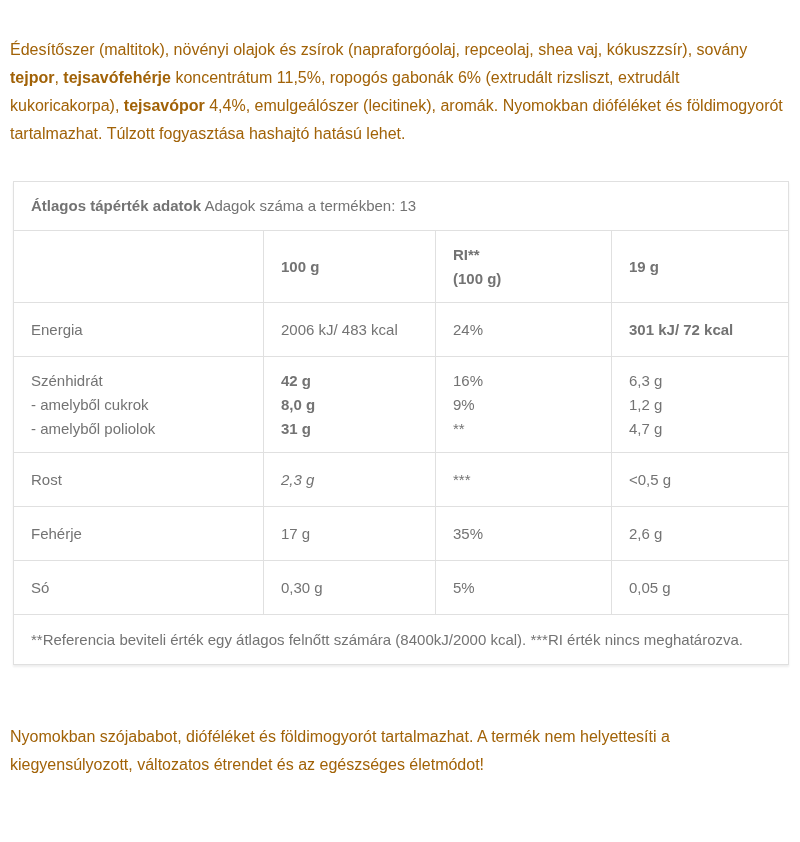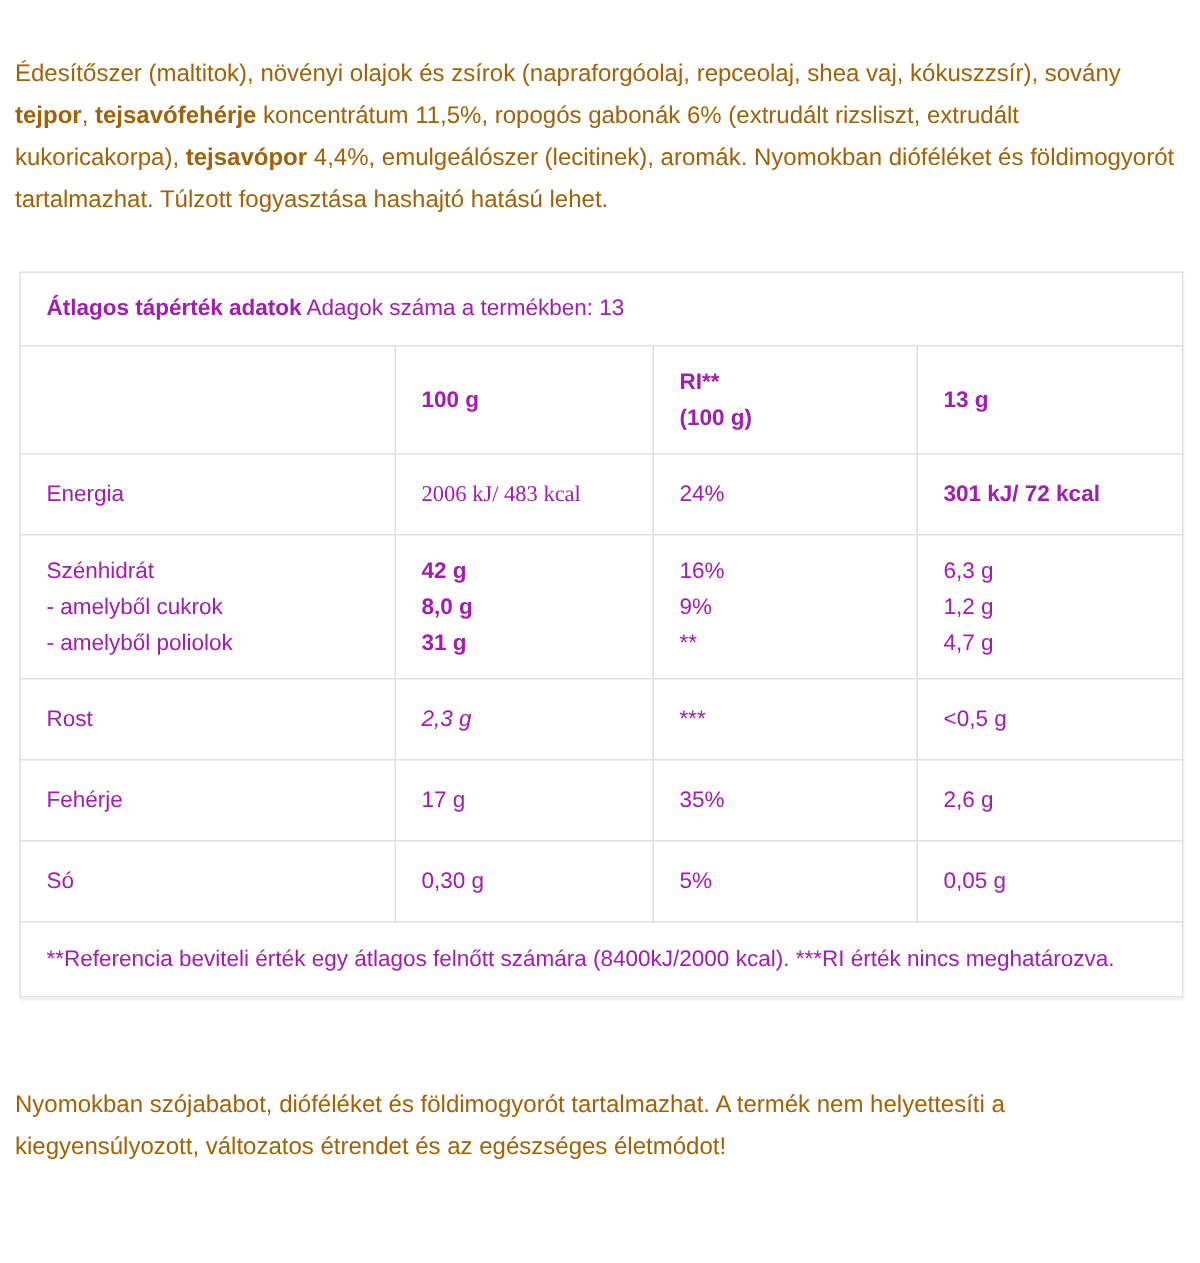--- a/index.html
+++ b/index.html
@@ -18,21 +18,21 @@
   }
   .para-top{margin-top:36px;}
   .para-bottom{margin-top:58px;}
   .b{font-weight:bold;}
   table.nutri{
     border-collapse:collapse;
     table-layout:fixed;
     width:775px;
     margin:33px 12px 0 13px;
     font-size:15px;
-    color:#a21caf;
+    color:#737373;
     box-shadow:0 2px 2px rgba(0,0,0,0.07);
   }
   table.nutri td{
     border:1px solid #e0e0e0;
     padding:0 17px;
     vertical-align:middle;
     line-height:24px;
     overflow:hidden;
   }
   tr.title-row td{height:48px;}
@@ -63,28 +63,28 @@
       <tr class="header-row" id="header-row">
           <td></td>
           <td>
             <div>100 g</div>
           </td>
           <td>
             <div>RI**</div>
             <div>(100 g)</div>
           </td>
           <td>
-            <div>13 g</div>
+            <div>19 g</div>
           </td>
         </tr>
       <tr>
           <td style="height: 53px;">
             <div>Energia</div>
           </td>
-          <td style="height: 53px; font-family: Liberation Serif, serif;">
+          <td style="height: 53px;">
             <div>2006 kJ/ 483 kcal</div>
           </td>
           <td style="height: 53px;">
             <div>24%</div>
           </td>
           <td style="height: 53px; font-weight: bold;">
             <div>301 kJ/ 72 kcal</div>
           </td>
         </tr>
         <tr>

